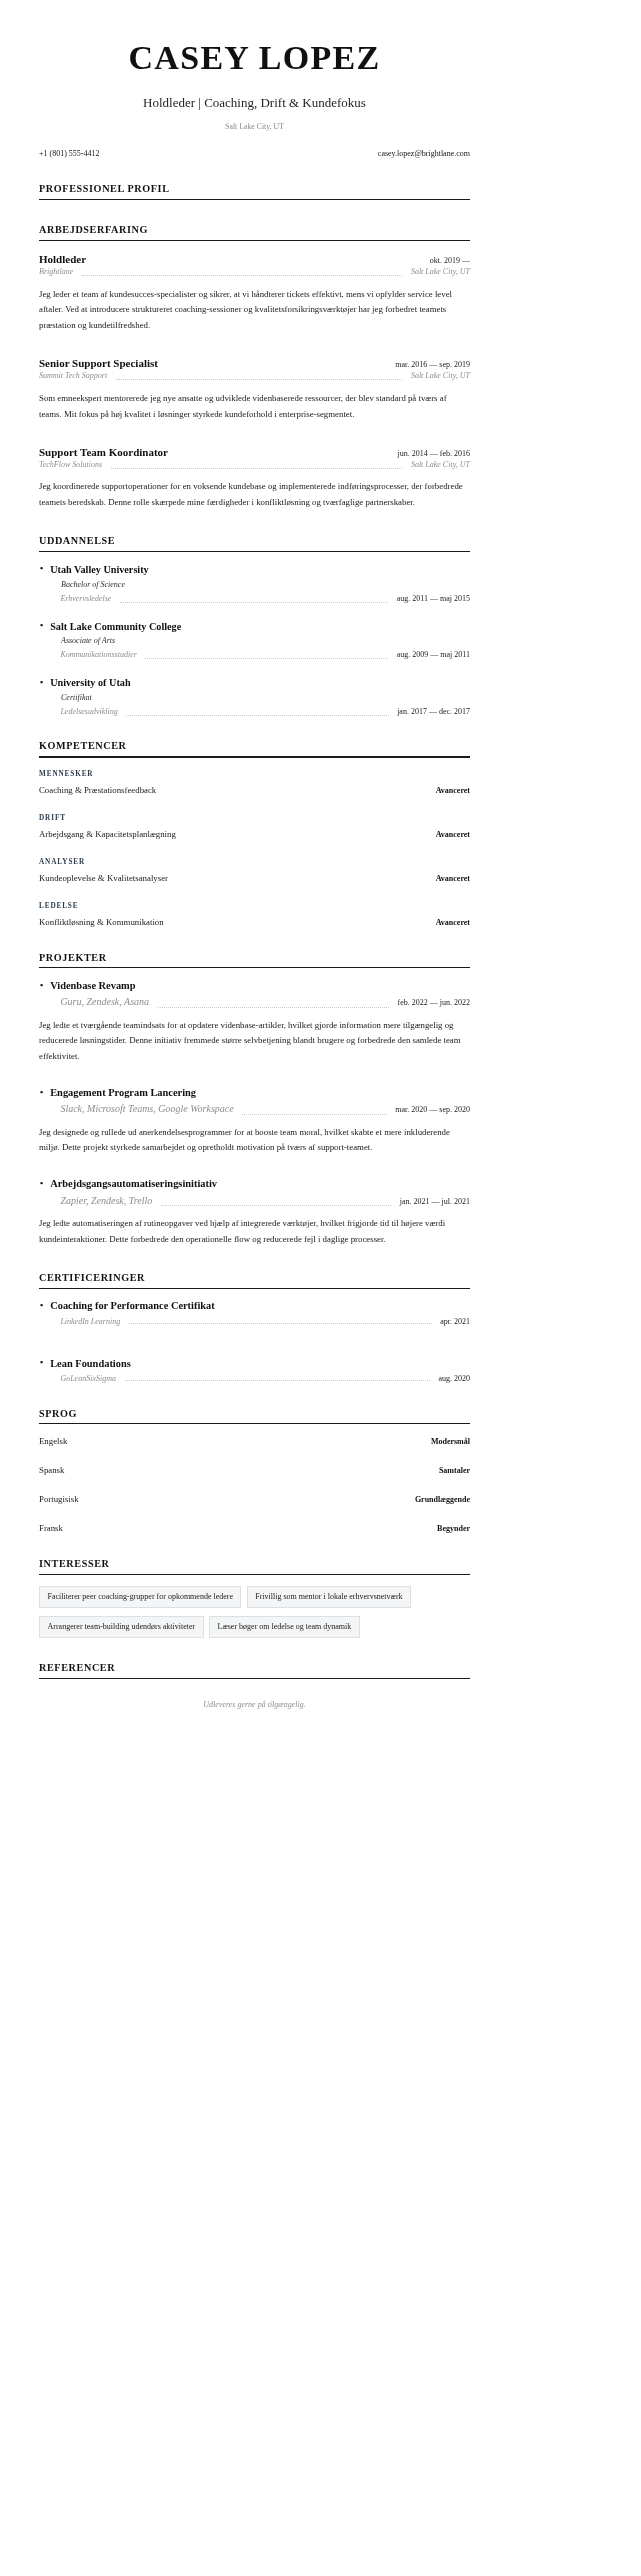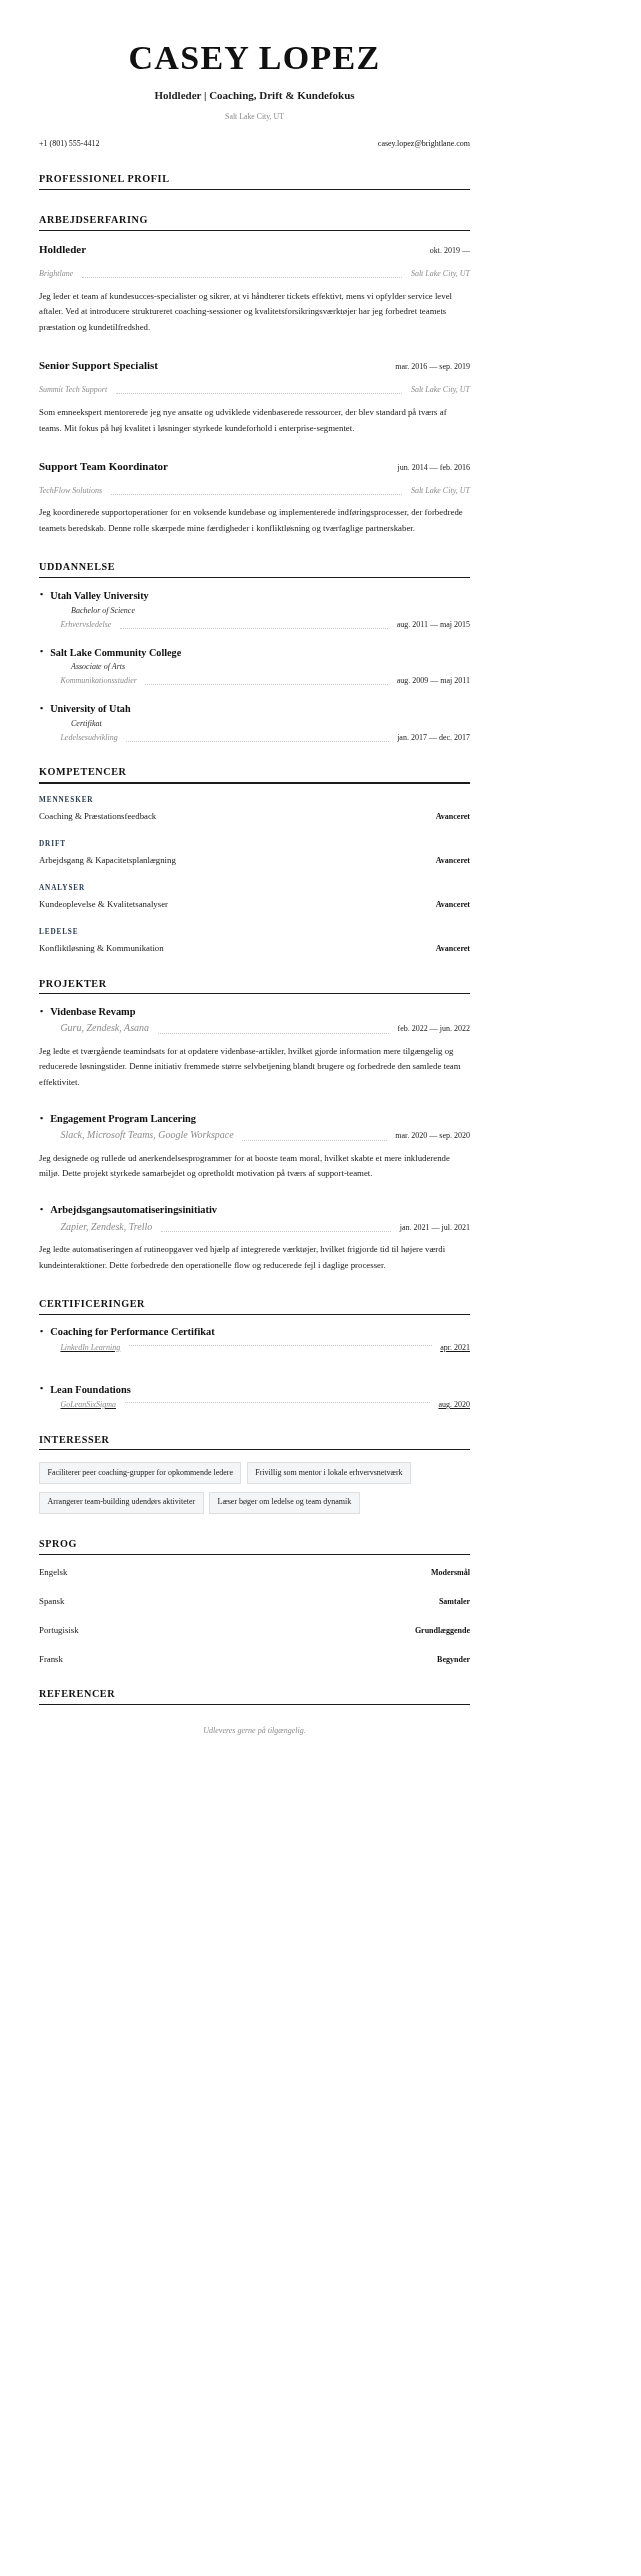--- a/index.html
+++ b/index.html
@@ -28,24 +28,24 @@
   .full-name {
     font-size: 34px;
     font-weight: bold;
     letter-spacing: 1.3px;
     line-height: 1.05;
     color: #111111;
     text-transform: uppercase;
   }
 
   .headline {
-    margin-top: 13px;
-    font-size: 11px;
+    margin-top: 19px;
+    font-size: 13px;
     color: #1f1f1f;
-    font-weight: bold;
+    font-weight: normal;
   }
 
   .location-line {
     margin-top: 11.8px;
     font-size: 7.8px;
     color: #8a8a8a;
   }
 
   .contact-row {
     margin-top: 18px;
@@ -108,21 +108,21 @@
 
   .exp-dates {
     font-size: 8px;
     color: #1c1c1c;
     white-space: nowrap;
   }
 
   .exp-row-2 {
     display: flex;
     align-items: baseline;
-    margin-top: 14px;
+    margin-top: 2px;
   }
 
   .exp-company {
     font-size: 8px;
     font-style: italic;
     color: #8d8d8d;
     white-space: nowrap;
   }
 
   .leader {
@@ -165,21 +165,21 @@
     content: "\2022";
     position: absolute;
     left: 1.1px;
     top: -0.5px;
     font-size: 9px;
     color: #111;
   }
 
   .edu-degree {
     margin-top: 4.8px;
-    margin-left: 32px;
+    margin-left: 22px;
     font-size: 8px;
     font-style: italic;
     color: #2d2d2d;
   }
 
   .edu-row {
     margin-top: 4.8px;
     margin-left: 21.4px;
     display: flex;
     align-items: baseline;
@@ -295,22 +295,21 @@
     left: 1.1px;
     top: -0.5px;
     font-size: 9px;
     color: #111;
   }
 
   .cert-row {
     margin-top: 5.3px;
     margin-left: 21.4px;
     display: flex;
-    align-items: flex-start;
-    text-decoration: underline;
+    align-items: center;
   }
 
   .cert-issuer {
     font-size: 8px;
     font-style: italic;
     color: #8d8d8d;
     white-space: nowrap;
   }
 
   .cert-date {
@@ -565,57 +564,57 @@
           <span class="cert-issuer">GoLeanSixSigma</span>
           <span class="leader"></span>
           <span class="cert-date">aug. 2020</span>
         </div>
       </div>
 
     </div>
   </div>
 
   <div class="section">
+    <div class="section-title">Sprog</div>
+    <div class="rule"></div>
+    <div class="section-body">
+
+      <div class="lang-row">
+        <span class="lang-name">Engelsk</span>
+        <span class="lang-level">Modersmål</span>
+      </div>
+      <div class="lang-row">
+        <span class="lang-name">Spansk</span>
+        <span class="lang-level">Samtaler</span>
+      </div>
+      <div class="lang-row">
+        <span class="lang-name">Portugisisk</span>
+        <span class="lang-level">Grundlæggende</span>
+      </div>
+      <div class="lang-row">
+        <span class="lang-name">Fransk</span>
+        <span class="lang-level">Begynder</span>
+      </div>
+
+    </div>
+  </div>
+
+  <div class="section">
     <div class="section-title">Interesser</div>
     <div class="rule"></div>
     <div class="section-body">
       <div class="interest-wrap">
         <span class="interest-tag">Faciliterer peer coaching-grupper for opkommende ledere</span>
         <span class="interest-tag">Frivillig som mentor i lokale erhvervsnetværk</span>
         <span class="interest-tag">Arrangerer team-building udendørs aktiviteter</span>
         <span class="interest-tag">Læser bøger om ledelse og team dynamik</span>
       </div>
     </div>
   </div>
 
   <div class="section">
-    <div class="section-title">Sprog</div>
-    <div class="rule"></div>
-    <div class="section-body">
-
-      <div class="lang-row">
-        <span class="lang-name">Engelsk</span>
-        <span class="lang-level">Modersmål</span>
-      </div>
-      <div class="lang-row">
-        <span class="lang-name">Spansk</span>
-        <span class="lang-level">Samtaler</span>
-      </div>
-      <div class="lang-row">
-        <span class="lang-name">Portugisisk</span>
-        <span class="lang-level">Grundlæggende</span>
-      </div>
-      <div class="lang-row">
-        <span class="lang-name">Fransk</span>
-        <span class="lang-level">Begynder</span>
-      </div>
-
-    </div>
-  </div>
-
-  <div class="section">
     <div class="section-title">Referencer</div>
     <div class="rule"></div>
     <div class="ref-text">Udleveres gerne på tilgængelig.</div>
   </div>
 
 </div>
 
 
 </body></html>

